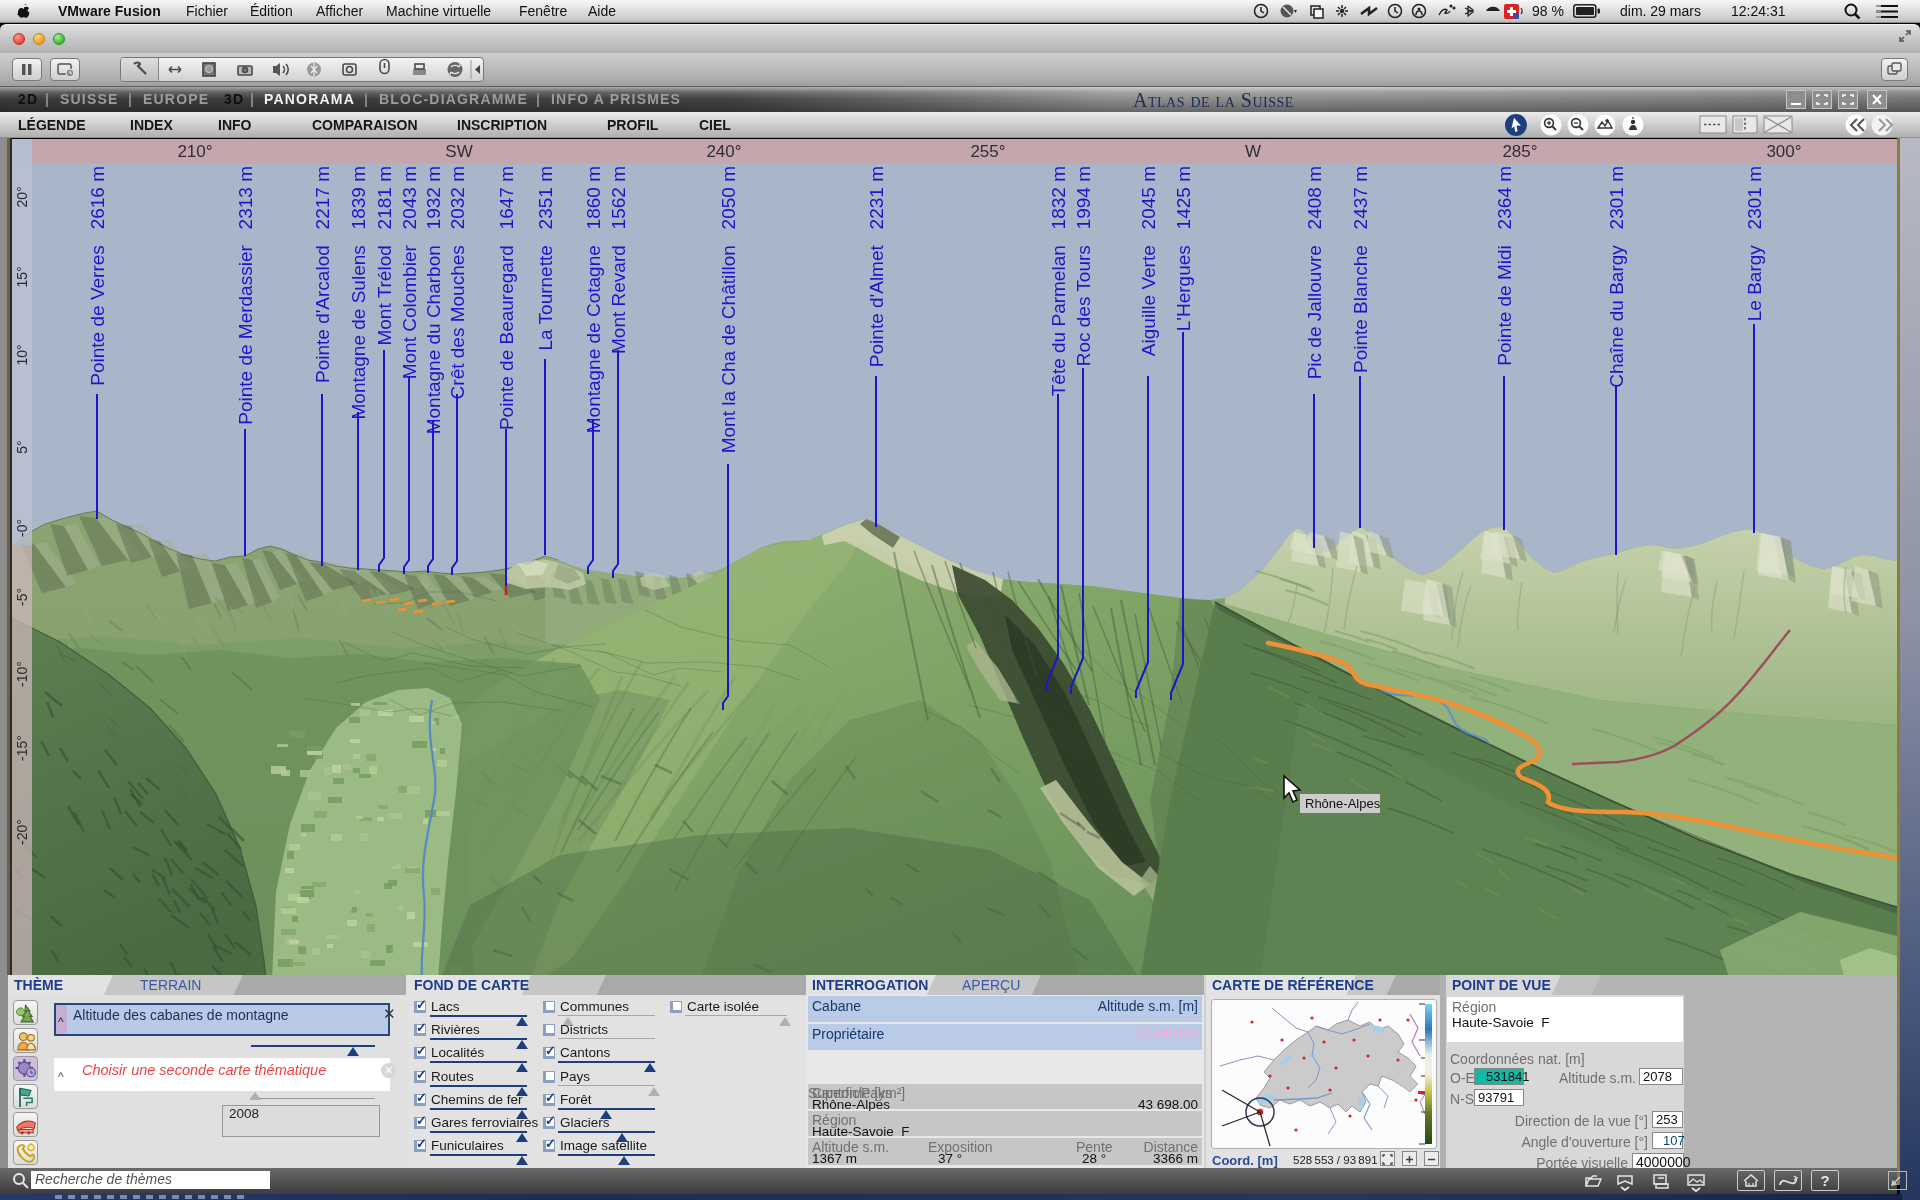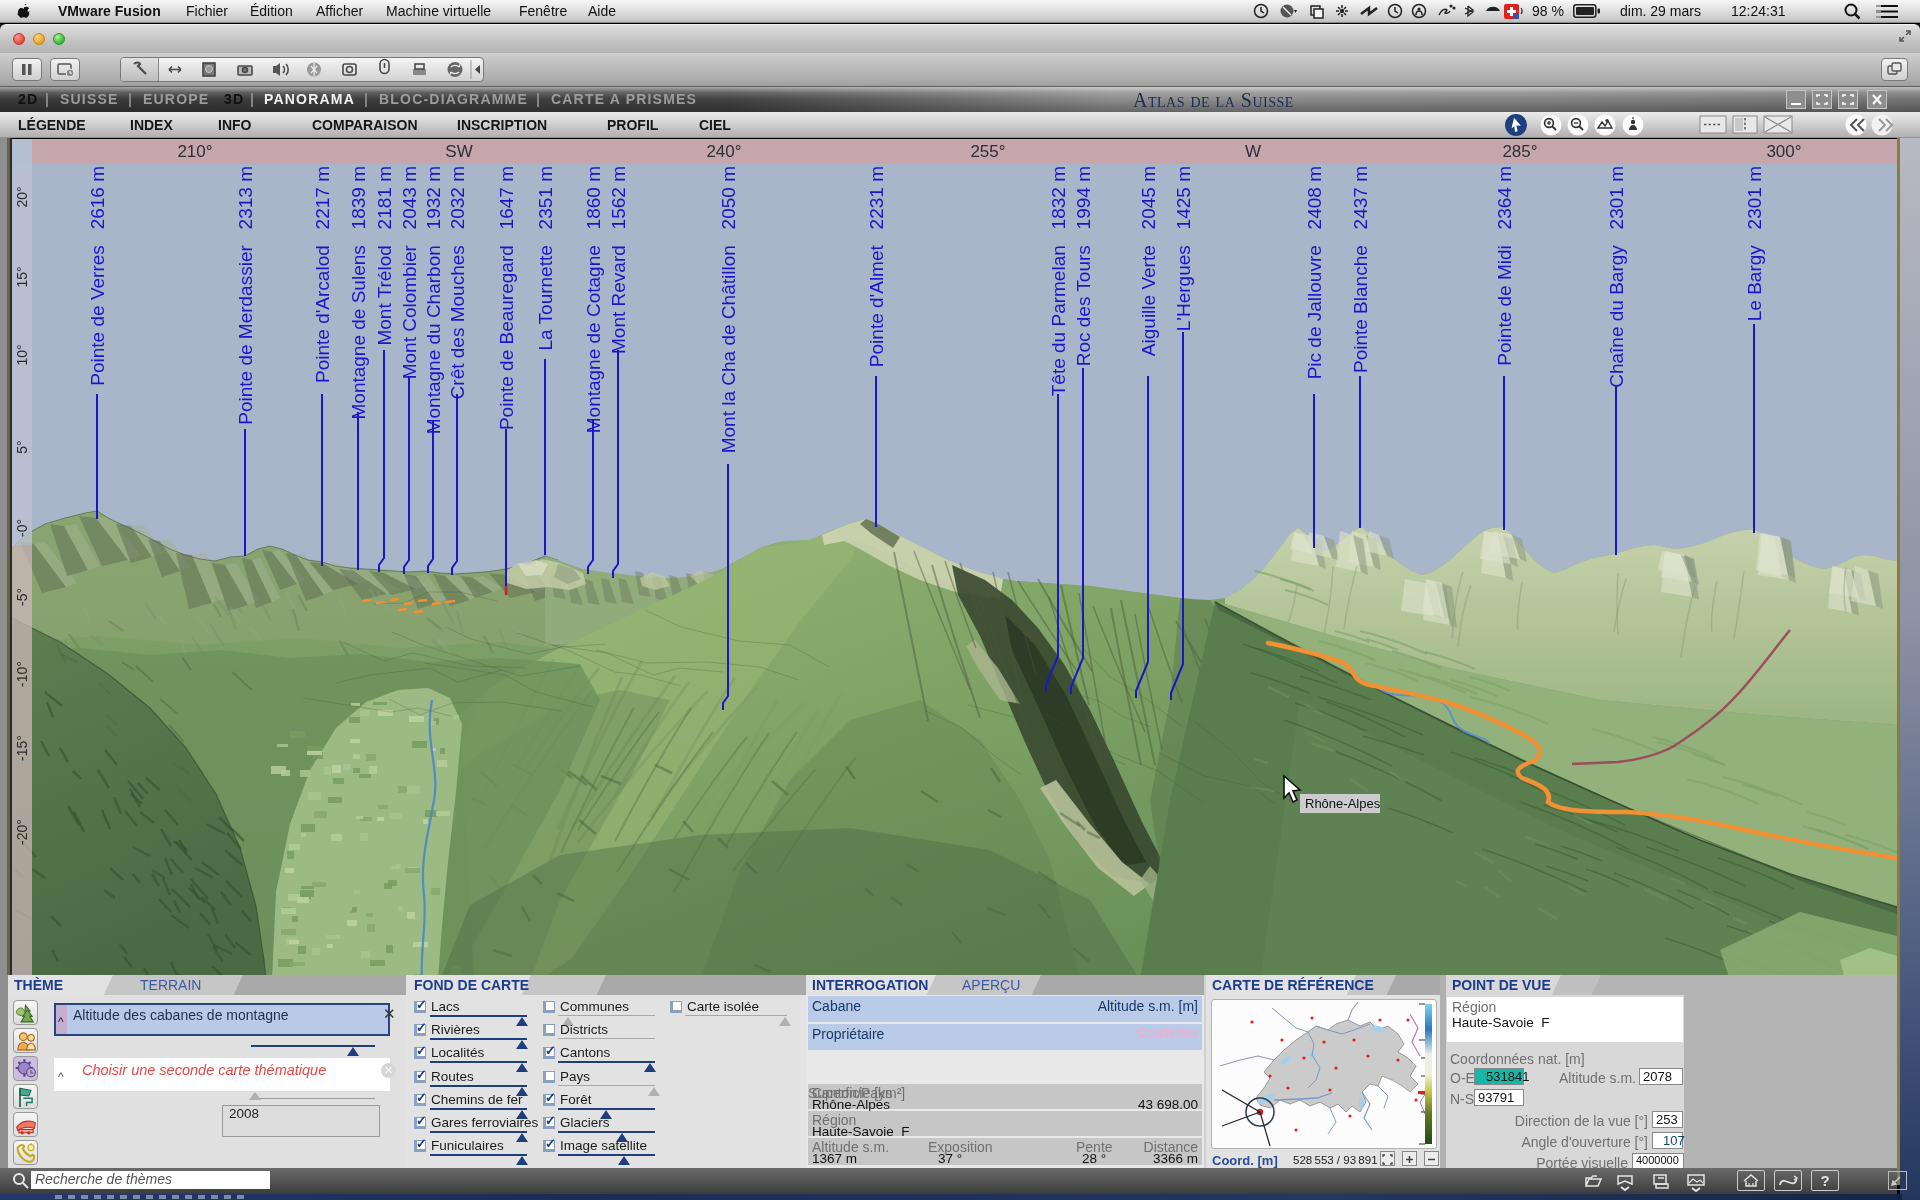--- a/index.html
+++ b/index.html
@@ -159,21 +159,21 @@
       <span style="left:45px;color:#8b8b8b">|</span>
     <span style="left:60px;color:#9c9c9c">SUISSE</span>
       <span style="left:128px;color:#8b8b8b">|</span>
     <span style="left:143px;color:#9c9c9c">EUROPE</span>
     <span style="left:224px;color:#101010">3D</span>
       <span style="left:250px;color:#8b8b8b">|</span>
     <span style="left:264px;color:#f2f2f2">PANORAMA</span>
       <span style="left:364px;color:#8b8b8b">|</span>
     <span style="left:379px;color:#9c9c9c">BLOC-DIAGRAMME</span>
       <span style="left:536px;color:#8b8b8b">|</span>
-    <span style="left:551px;color:#9c9c9c">CARTE A PRISMES</span>
+    <span style="left:551px;color:#9c9c9c">INFO A PRISMES</span>
     <span style="left:1133px;top:2px;color:#1d2c54;font-family:'Liberation Serif',serif;font-weight:normal;letter-spacing:0.5px;font-size:20px;font-variant:small-caps">Atlas de la Suisse</span>
     <div class="wctl" style="left:1786px"><svg width="18" height="17">
           <line x1="4" y1="13" x2="14" y2="13" stroke="#fff" stroke-width="2"></line>
         </svg></div>
     <div class="wctl" style="left:1812px"><svg width="18" height="17">
           <path d="M4 6 V4 H7 M11 4 H14 V6 M14 11 V13 H11 M7 13 H4 V11" stroke="#fff" stroke-width="1.6" fill="none"></path>
         </svg></div>
     <div class="wctl" style="left:1838px"><svg width="18" height="17">
           <path d="M4 6 V4 H7 M11 4 H14 V6 M14 11 V13 H11 M7 13 H4 V11" stroke="#fff" stroke-width="1.6" fill="none"></path>
         </svg></div>
@@ -1162,21 +1162,21 @@
 <div class="abs" style="left:1474px;top:93px;width:50px;height:17px;background:#14b8a6;border:1px solid #888;font-size:13px;color:#111;padding-left:11px">531841</div>
 <div class="abs" style="left:1554px;top:95px;width:82px;text-align:right;color:#707070;font-size:14px">Altitude s.m.</div>
 <div class="abs" style="left:1639px;top:93px;width:44px;height:17px;background:#fff;border:1px solid #888;font-size:13px;color:#111;padding-left:3px">2078</div>
 <div class="abs" style="left:1450px;top:116px;color:#707070;font-size:14px">N-S</div>
 <div class="abs" style="left:1474px;top:114px;width:50px;height:17px;background:#fff;border:1px solid #888;font-size:13px;color:#111;padding-left:3px">93791</div>
 <div class="abs" style="left:1450px;top:138px;width:198px;text-align:right;color:#707070;font-size:14px">Direction de la vue [°]</div>
 <div class="abs" style="left:1652px;top:136px;width:31px;height:17px;background:#fff;border:1px solid #888;font-size:13px;color:#111;padding-left:3px">253</div>
 <div class="abs" style="left:1450px;top:159px;width:198px;text-align:right;color:#707070;font-size:14px">Angle d'ouverture [°]</div>
 <div class="abs" style="left:1652px;top:157px;width:31px;height:17px;background:#fff;border:1px solid #888;font-size:13px;color:#0c4a6e;padding-left:10px">107</div>
 <div class="abs" style="left:1450px;top:180px;width:178px;text-align:right;color:#707070;font-size:14px">Portée visuelle</div>
-<div class="abs" style="left:1632px;top:178px;width:52px;height:17px;background:#fff;border:1px solid #888;font-size:11px;color:#111;padding-left:3px">4000000</div>
+<div class="abs" style="left:1632px;top:178px;width:52px;height:17px;background:#fff;border:1px solid #888;font-size:14px;color:#111;padding-left:3px">4000000</div>
 <div class="abs" style="left:1440px;top:0;width:6px;height:193px;background:#b0b0b0"></div>
 <div class="abs" style="left:1204px;top:0;width:2px;height:193px;background:#d0d0d0"></div>
 <div class="abs" style="left:0;top:0;width:8px;height:193px;background:#8e8e8e"></div>
     </div>
 
   <div class="abs" id="botbar" style="left:0;top:1168px;width:1897px;height:26px;background:linear-gradient(#6a6a6a,#3c3c3c)">
     <svg class="abs" style="left:12px;top:4px" width="18" height="18">
         <circle cx="7" cy="7" r="5" stroke="#e8e8e8" stroke-width="2" fill="none"></circle>
         <line x1="11" y1="11" x2="16" y2="16" stroke="#e8e8e8" stroke-width="2"></line>
       </svg>

